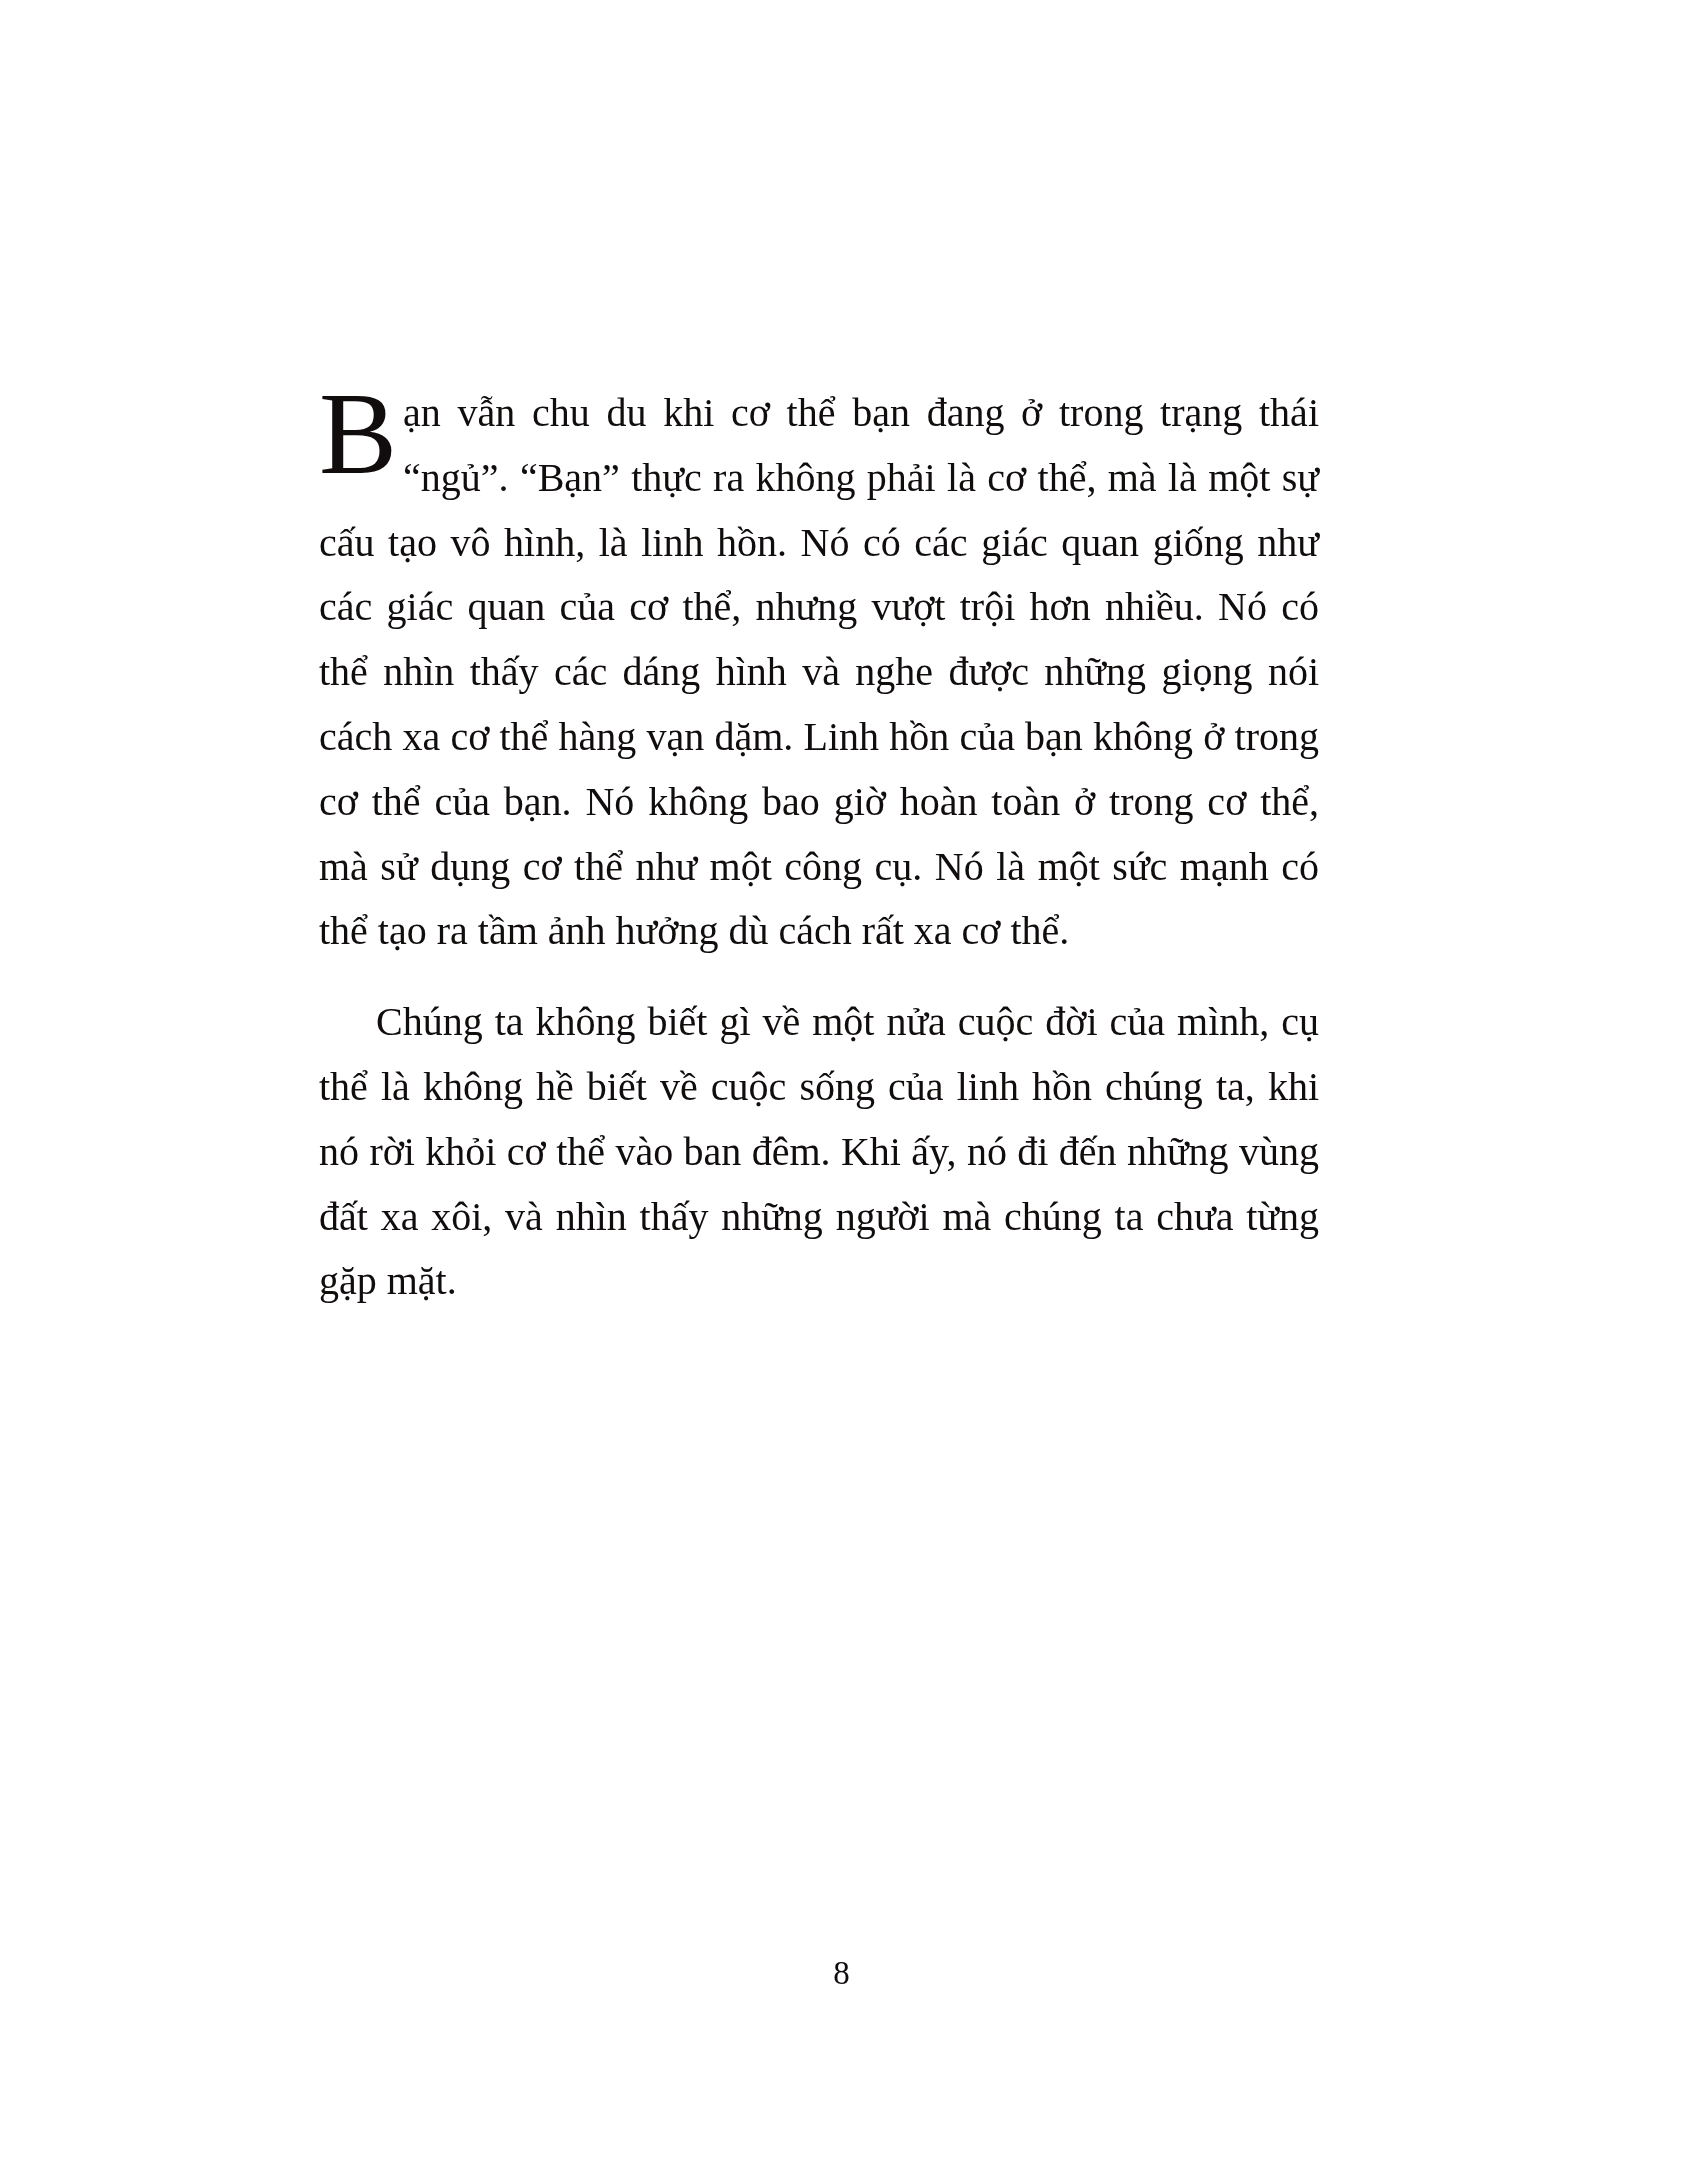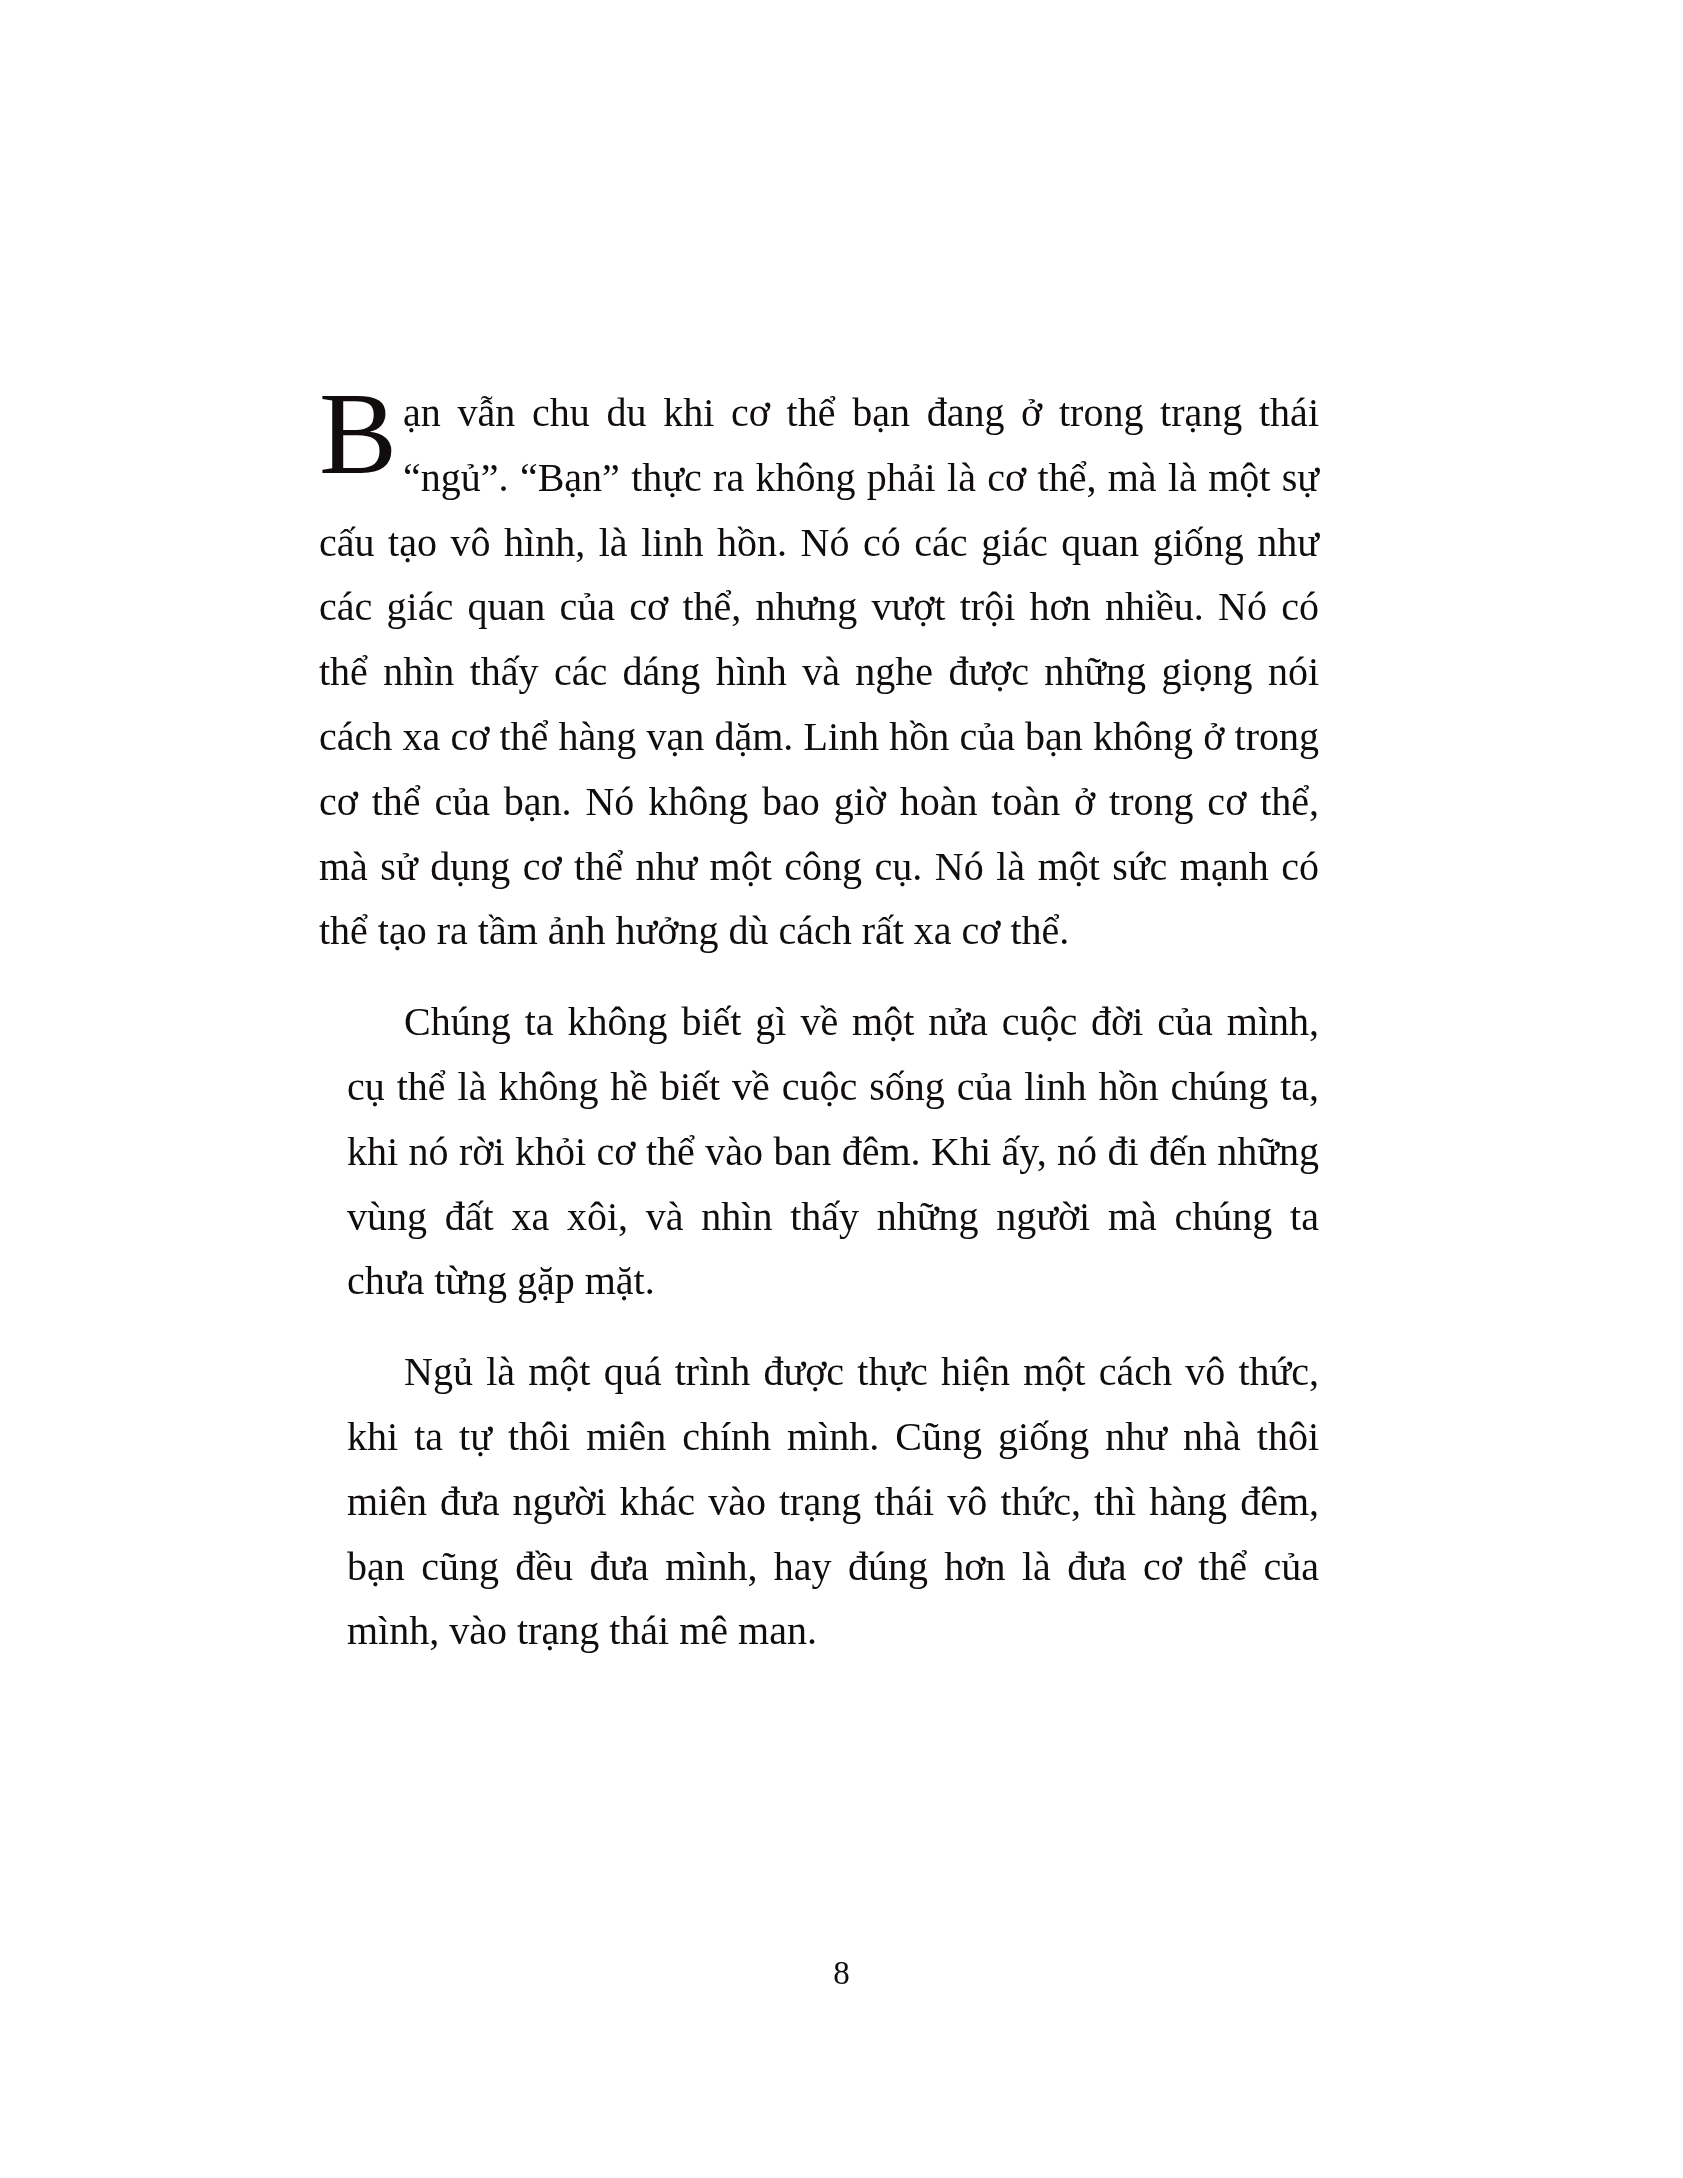--- a/index.html
+++ b/index.html
@@ -26,21 +26,20 @@
     font-size: 40px;
     line-height: 1.62;
     color: #100d0c;
     text-align: justify;
     text-justify: inter-word;
     margin: 0 0 26px 0;
     hyphens: none;
   }
   .para.indent {
     text-indent: 57px;
-    margin-left: 28px;
   }
   
   .dropcap-para {
     position: relative;
   }
   .dropcap-para .dropcap {
     float: left;
     font-family: "Liberation Serif", "DejaVu Serif", serif;
     font-size: 117px;
     line-height: 0.84;
@@ -64,19 +63,18 @@
 
 <div class="page">
   <div class="content">
 
     <p class="para dropcap-para">
       <span class="dropcap">B</span><span>ạn vẫn chu du khi cơ thể bạn đang ở trong trạng thái “ngủ”. “Bạn” thực ra không phải là cơ thể, mà là một sự cấu tạo vô hình, là linh hồn. Nó có các giác quan giống như các giác quan của cơ thể, nhưng vượt trội hơn nhiều. Nó có thể nhìn thấy các dáng hình và nghe được những giọng nói cách xa cơ thể hàng vạn dặm. Linh hồn của bạn không ở trong cơ thể của bạn. Nó không bao giờ hoàn toàn ở trong cơ thể, mà sử dụng cơ thể như một công cụ. Nó là một sức mạnh có thể tạo ra tầm ảnh hưởng dù cách rất xa cơ thể.</span>
     </p>
 
     <p class="para indent">Chúng ta không biết gì về một nửa cuộc đời của mình, cụ thể là không hề biết về cuộc sống của linh hồn chúng ta, khi nó rời khỏi cơ thể vào ban đêm. Khi ấy, nó đi đến những vùng đất xa xôi, và nhìn thấy những người mà chúng ta chưa từng gặp mặt.</p>
 
-    <p class="para indent">Ngủ là một quá trình được thực hiện một cách vô thức, khi ta tự thôi miên chính mình. Cũng giống như nhà thôi miên đưa người khác vào trạng thái vô thức, thì hàng đêm, bạn cũng đều đưa mình, hay đúng hơn là đưa cơ thể của mình, vào trạng thái mê man.</p>
 
   </div>
 
   <div class="page-number">8</div>
 </div>
 
 
 </body></html>

